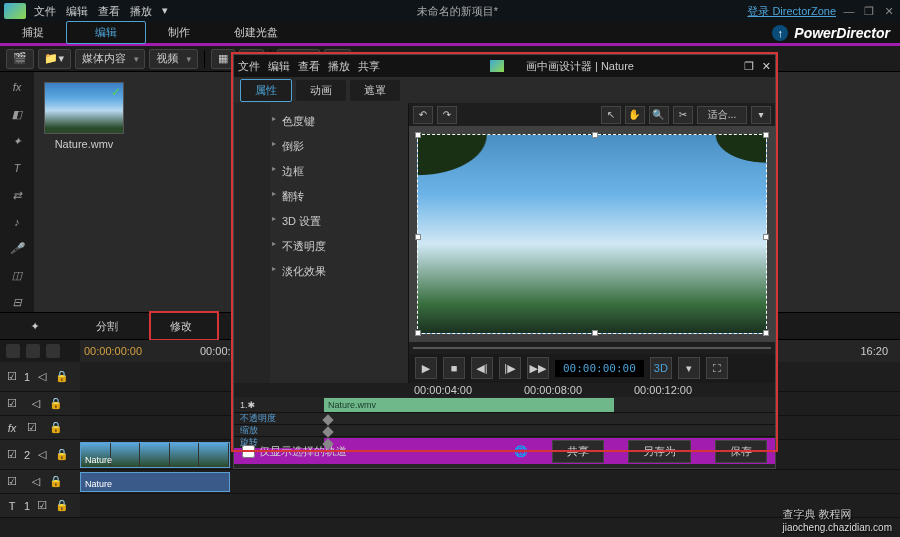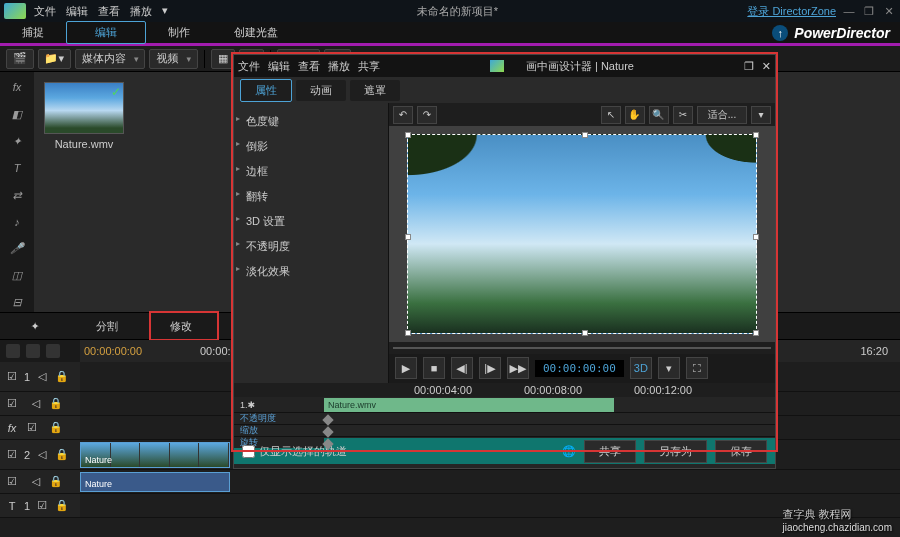--- a/index.html
+++ b/index.html
@@ -50,21 +50,21 @@
 
 
 .pip { position:absolute; left:233px; top:54px; width:543px; height:415px; background:#252525; border:1px solid #444; z-index:50; }
 .pip-title { height:22px; background:#131313; display:flex; align-items:center; padding:0 4px; gap:8px; }
 .pip-title .menus { display:flex; gap:8px; font-size:10px; }
 .pip-title .mid { flex:1; text-align:center; display:flex; align-items:center; justify-content:center; gap:22px; }
 .pip-title .mid .ico { width:14px; height:12px; background:linear-gradient(135deg,#3fa9d6,#8fd94e); }
 .pip-tabs { height:26px; display:flex; align-items:center; background:#2a2a2a; padding:4px 6px; gap:4px; }
 .pip-tabs .tb { padding:3px 14px; background:#1e1e1e; border-radius:2px; }
 .pip-tabs .tb.active { color:#4da3d6; border:1px solid #4da3d6; }
-.pip-body { display:flex; height:280px; }
+.pip-body { display:flex; height:280px;margin-left:36px; }
 .pip-left { width:155px; background:#2a2a2a; padding:6px 0; border-right:1px solid #111; }
 .pip-left .item { padding:5px 12px; color:#ccc; position:relative; }
 .pip-left .item:before { content:"▸"; position:absolute; left:2px; font-size:8px; color:#888; }
 .pip-right { flex:1; background:#2a2a2a; display:flex; flex-direction:column; }
 .pip-rtools { height:24px; background:#1e1e1e; display:flex; align-items:center; padding:0 4px; gap:4px; }
 .pip-rtools .b { width:20px; height:18px; background:#2a2a2a; border:1px solid #444; display:flex; align-items:center; justify-content:center; font-size:10px; }
 .pip-rtools .sp { flex:1; }
 .pip-canvas { flex:1; background:#404040; padding:8px; display:flex; align-items:center; justify-content:center; }
 .pip-img { width:350px; height:200px; background:linear-gradient(to bottom,#4a8fc4 0%,#6cb4e8 30%,#d0e8f5 55%,#3a7040 85%,#1a3020 100%); border:1px dashed #fff; position:relative; }
 .pip-img .leaf { position:absolute; top:0; left:0; width:120px; height:70px; background:radial-gradient(ellipse at top left,#1a3015 40%,transparent 41%); }
@@ -76,21 +76,21 @@
 .pip-play .pb { width:22px; height:22px; background:#2a2a2a; border:1px solid #444; display:flex; align-items:center; justify-content:center; }
 .pip-play .tc { background:#000; padding:2px 8px; color:#4da3d6; font-family:monospace; }
 .pip-tl { height:55px; background:#252525; }
 .pip-tl-ruler { height:14px; background:#1e1e1e; font-size:9px; color:#888; display:flex; align-items:center; padding-left:90px; position:relative; }
 .pip-tl-ruler .mk { position:absolute; }
 .pip-trk { height:16px; display:flex; border-bottom:1px solid #111; }
 .pip-trk .h2 { width:90px; background:#232323; padding-left:6px; display:flex; align-items:center; font-size:9px; }
 .pip-trk .b2 { flex:1; position:relative; }
 .pip-trk .clip2 { position:absolute; left:0; top:1px; height:14px; background:#6fb88a; width:290px; display:flex; align-items:center; padding-left:4px; font-size:9px; color:#1a3a2a; }
 .pip-trk .kf { position:absolute; top:3px; width:8px; height:8px; background:#888; transform:rotate(45deg); }
-.pip-foot { height:26px; background:#0f766e; display:flex; align-items:center; padding:0 8px; gap:8px; }
+.pip-foot { height:26px; background:#a21caf; display:flex; align-items:center; padding:0 8px; gap:24px; }
 .pip-foot .chk { display:flex; align-items:center; gap:4px; font-size:10px; }
 .pip-foot .sp { flex:1; }
 .pip-foot .fbtn { padding:3px 14px; background:#2a2a2a; border:1px solid #444; }
 
 .redbox2 { position:absolute; left:231px; top:52px; width:547px; height:400px; border:2px solid #d73535; pointer-events:none; z-index:60; }
 
 .watermark { position:absolute; right:8px; bottom:4px; font-size:16px; color:#fff; text-shadow:1px 1px 2px #000; z-index:70; pointer-events:none; }
 .watermark .sub { font-size:10px; color:#ddd; }
 </style>
 </head>

